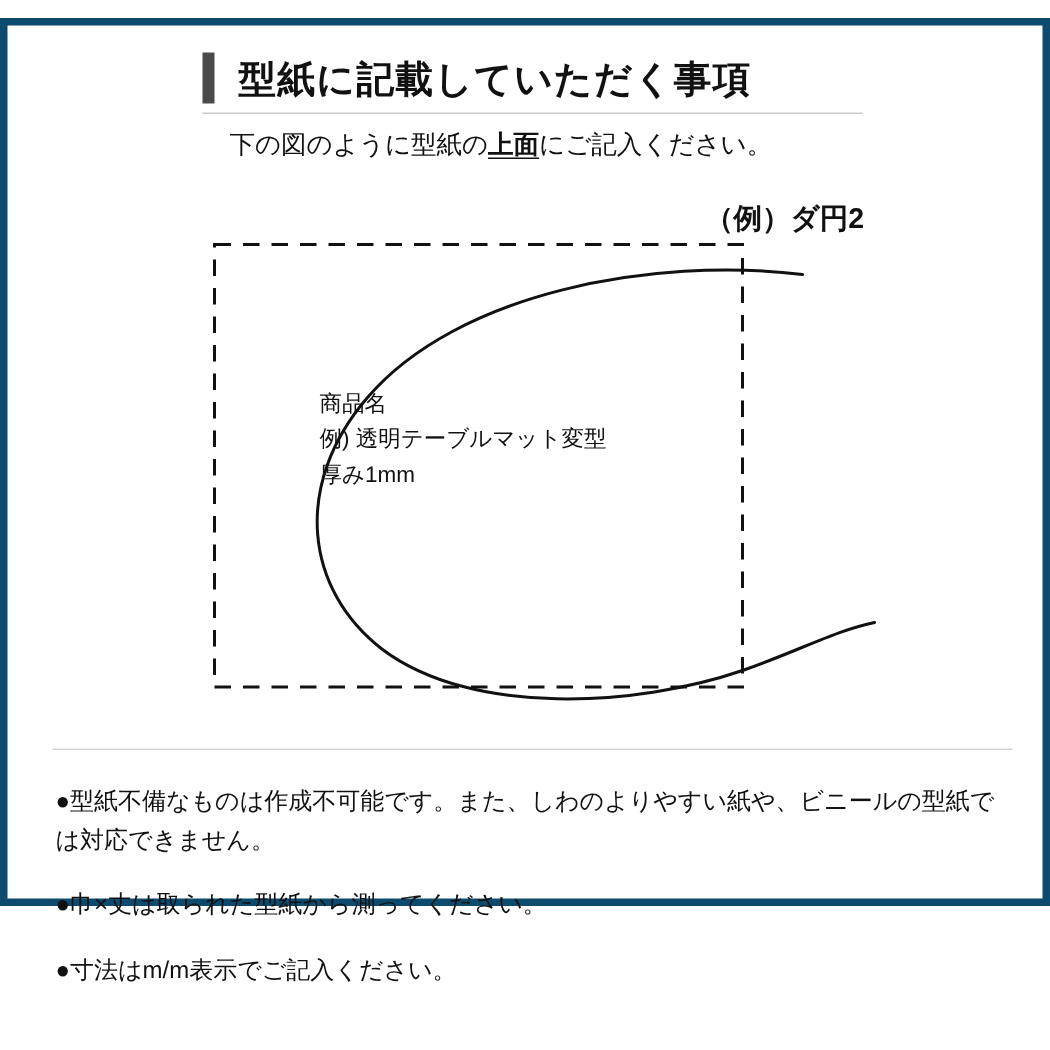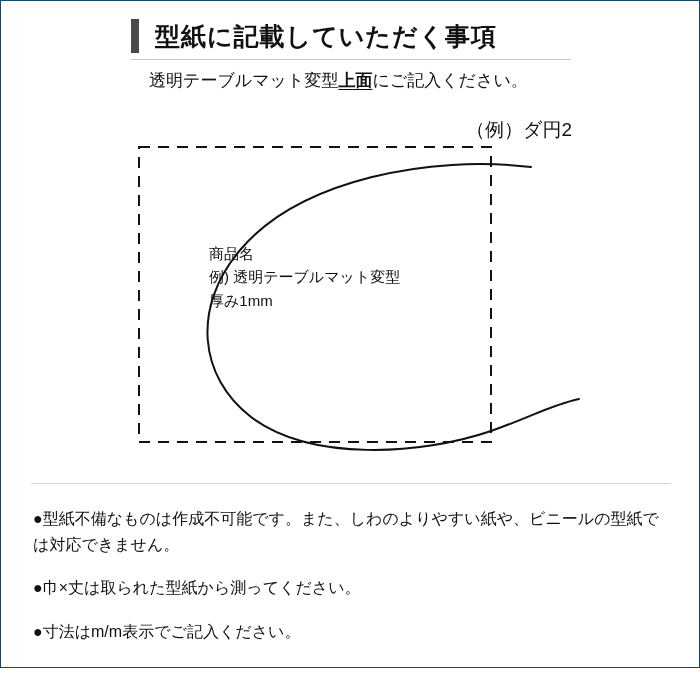--- a/index.html
+++ b/index.html
@@ -10,24 +10,25 @@
     width: 700px;
     height: 700px;
     background: #ffffff;
     font-family: "Liberation Sans", "DejaVu Sans", sans-serif;
     color: #1a1a1a;
     overflow: hidden;
   }
   #page {
     position: relative;
     width: 700px;
-    height: 668px;
+    height: 592px;
     box-sizing: border-box;
-    border: 1px solid #0c4a6e;
+    border: 5px solid #0c4a6e;
     background: #ffffff;
+    margin-top: 12px;
   }
 
   
   .header {
     position: absolute;
     left: 0;
     top: 12px;
     width: 700px;
     height: 46px;
     display: flex;
@@ -94,21 +95,21 @@
     color: #111111;
     background: #ffffff;
     padding: 0 6px;
     white-space: nowrap;
   }
   .example-label {
     position: absolute;
     left: 355px;
     top: 8px;
     font-size: 19px;
-    font-weight: normal;
+    font-weight: bold;
     color: #111111;
     white-space: nowrap;
   }
   .inner-text {
     position: absolute;
     left: 98px;
     top: 123px;
     font-size: 15px;
     color: #111111;
     line-height: 1.55;
@@ -151,21 +152,21 @@
 
 <div id="page">
 
   <div class="header">
     <div class="header-bar"></div>
     <div class="header-title">型紙に記載していただく事項</div>
   </div>
   <div class="header-rule"></div>
 
   <div class="intro">
-    <span>透明テーブルマット変型</span><span class="ul">上面</span><span>にご記入ください。</span>
+    <span>下の図のように型紙の</span><span class="ul">上面</span><span>にご記入ください。</span>
   </div>
 
   <div class="diagram">
     <svg width="480" height="360" viewBox="0 0 480 360">
 
       <rect x="28" y="38" width="352" height="295" fill="none" stroke="#111111" stroke-width="2" stroke-dasharray="11 8"></rect>
 
       <path d="M 420 58 C 320 46, 190 70, 130 140 C 80 198, 88 268, 140 308 C 200 353, 310 346, 380 322 C 420 308, 440 296, 468 290" fill="none" stroke="#111111" stroke-width="2" stroke-linecap="round"></path>
     </svg>
     <div class="example-label">（例）ダ円2</div>

